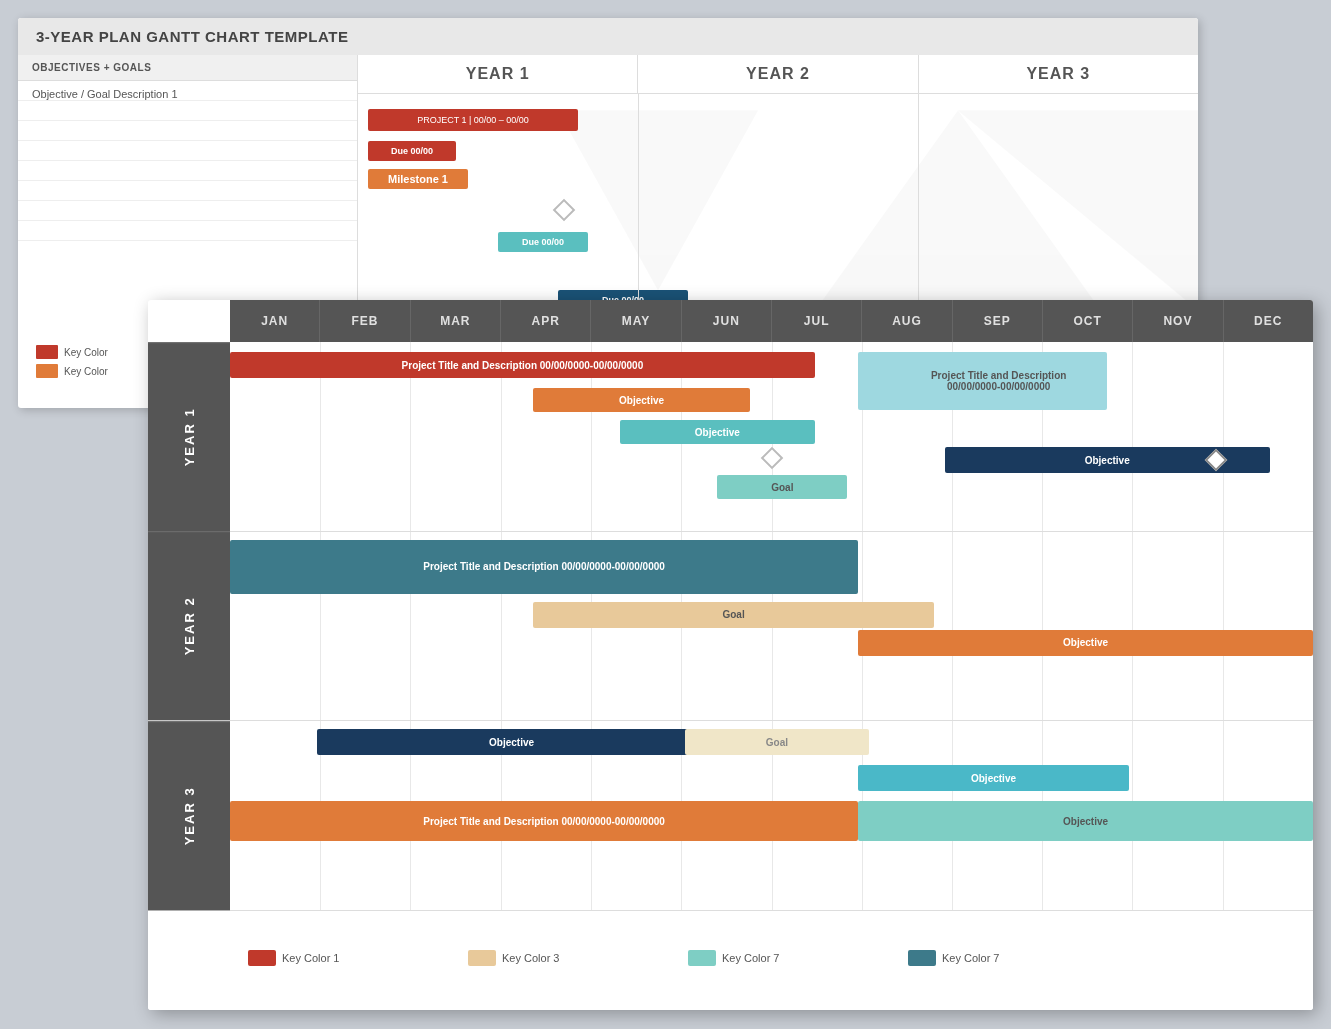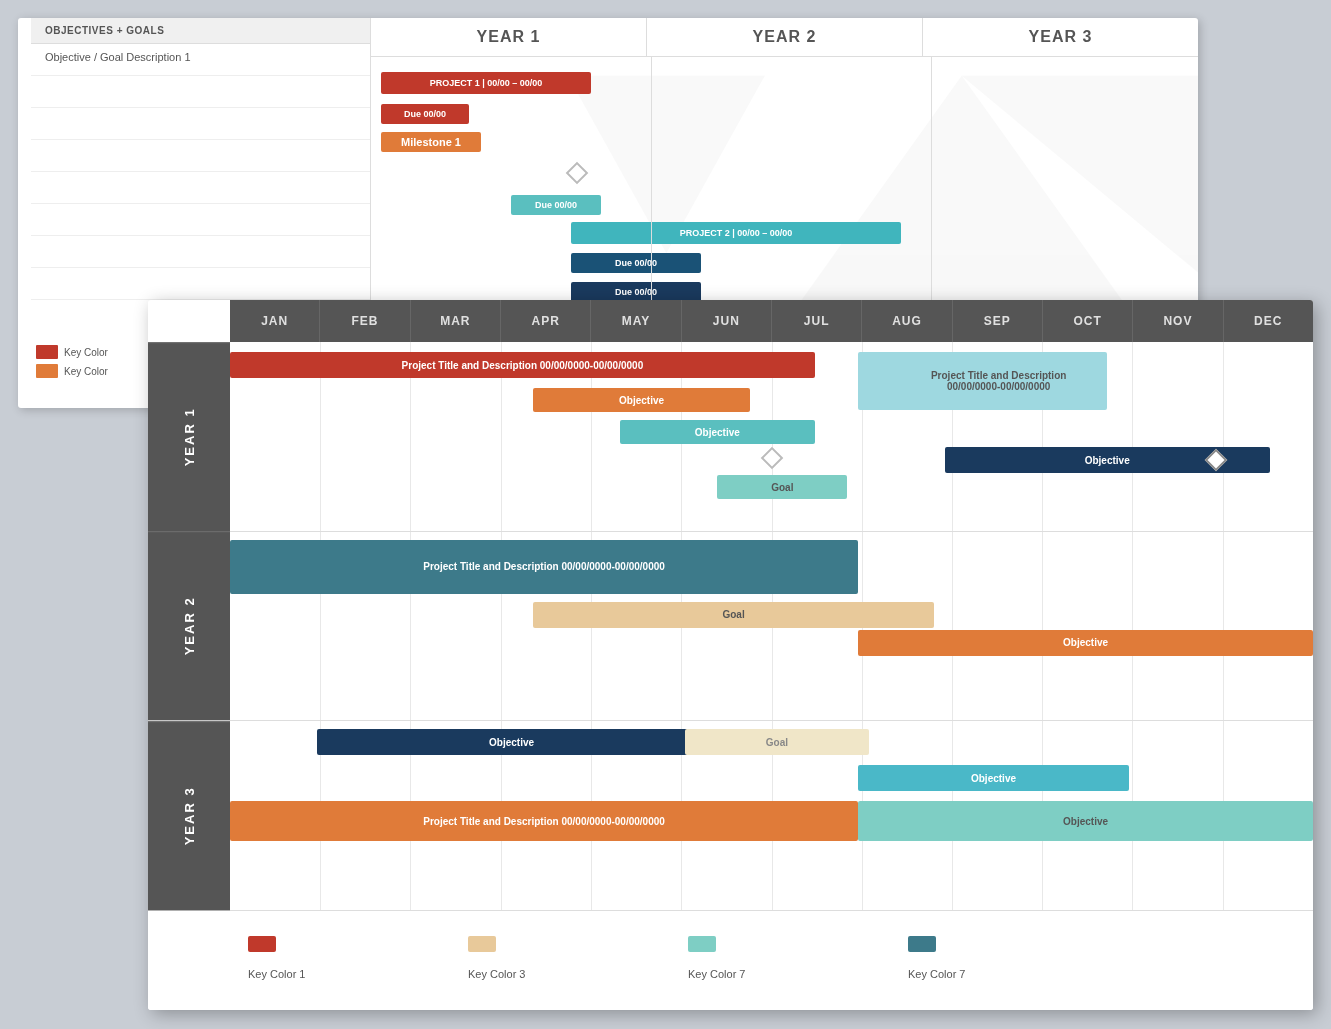--- a/index.html
+++ b/index.html
@@ -35,33 +35,32 @@
     }
 
     .card-back-body {
       display: flex;
       height: calc(100% - 38px);
     }
 
     .cb-left {
       width: 340px;
       border-right: 1px solid #ddd;
-      margin-left: 13px;
     }
     .cb-left-header {
       background: #f0f0f0;
       padding: 7px 14px;
       font-size: 10px;
       font-weight: bold;
       color: #555;
       letter-spacing: 0.5px;
       border-bottom: 1px solid #ddd;
     }
     .cb-left-row {
-      height: 32px;
+      height: 20px;
       border-bottom: 1px solid #eee;
       padding: 7px 14px;
       font-size: 11px;
       color: #555;
     }
 
     .cb-right {
       flex: 1;
       display: flex;
       flex-direction: column;
@@ -193,24 +192,23 @@
       padding: 8px 20px 8px 100px;
     }
     .legend-row {
       display: flex;
       align-items: center;
       gap: 20px;
       margin-bottom: 6px;
     }
     .legend-item {
       display: flex;
-      align-items: flex-start;
-      gap: 16px;
+      align-items: center;
+      gap: 6px;
       min-width: 200px;
-      flex-direction: column;
     }
     .legend-swatch {
       width: 28px;
       height: 16px;
       border-radius: 2px;
     }
     .legend-label {
       font-size: 11px;
       color: #555;
     }
@@ -236,20 +234,21 @@
     }
     .back-legend-label {
       font-size: 10px;
       color: #555;
     }
   </style>
 </head>
 <body>
 
 <div class="card-back">
+  <div class="card-back-header">3-YEAR PLAN GANTT CHART TEMPLATE</div>
   <div class="card-back-body">
     <div class="cb-left">
       <div class="cb-left-header">OBJECTIVES + GOALS</div>
       <div class="cb-left-row">Objective / Goal Description 1</div>
       <div class="cb-left-row"></div>
       <div class="cb-left-row"></div>
       <div class="cb-left-row"></div>
       <div class="cb-left-row"></div>
       <div class="cb-left-row"></div>
       <div class="cb-left-row"></div>
@@ -263,35 +262,32 @@
       </div>
       <div class="cb-gantt" style="position:relative; flex:1;">
 
         <svg style="position:absolute;top:0;right:0;width:100%;height:100%;opacity:0.06;" viewBox="0 0 840 280" preserveAspectRatio="xMidYMid meet">
           <polygon points="600,0 840,0 840,200" fill="#999"></polygon>
           <polygon points="400,280 600,0 800,280" fill="#999"></polygon>
           <polygon points="200,0 400,0 300,180" fill="#999"></polygon>
         </svg>
 
         <div class="back-bar" style="background:#c0392b;top:15px;left:10px;width:210px;height:22px;">
-          <span style="font-size:9px;color:#fff;font-weight:bold;">PROJECT 1  |  00/00 – 00/00</span>
+          <span style="font-size:9px;color:#fff;font-weight:normal;">PROJECT 1  |  00/00 – 00/00</span>
         </div>
         <div class="back-bar" style="background:#c0392b;top:47px;left:10px;width:88px;height:20px;">
           <span style="font-size:9px;color:#fff;">Due 00/00</span>
         </div>
         <div class="back-bar" style="background:#e07b39;top:75px;left:10px;width:100px;height:20px;">
           <span style="font-size:11px;color:#fff;">Milestone 1</span>
         </div>
 
         <div style="position:absolute;top:108px;left:198px;width:16px;height:16px;transform:rotate(45deg);background:#fff;border:2px solid #bbb;"></div>
         <div class="back-bar" style="background:#5abfbf;top:138px;left:140px;width:90px;height:20px;">
           <span style="font-size:9px;color:#fff;">Due 00/00</span>
-        </div>
-        <div class="back-bar" style="background:#40b5bd;top:165px;left:200px;width:330px;height:22px;">
-          <span style="font-size:9px;color:#fff;">PROJECT 2  |  00/00 – 00/00</span>
         </div>
         <div class="back-bar" style="background:#1a5276;top:196px;left:200px;width:130px;height:20px;">
           <span style="font-size:9px;color:#fff;">Due 00/00</span>
         </div>
         <div class="back-bar" style="background:#1a3a5e;top:225px;left:200px;width:130px;height:20px;">
           <span style="font-size:9px;color:#fff;">Due 00/00</span>
         </div>
 
         <div style="position:absolute;top:0;bottom:0;left:280px;width:1px;background:#ddd;"></div>
         <div style="position:absolute;top:0;bottom:0;left:560px;width:1px;background:#ddd;"></div>

